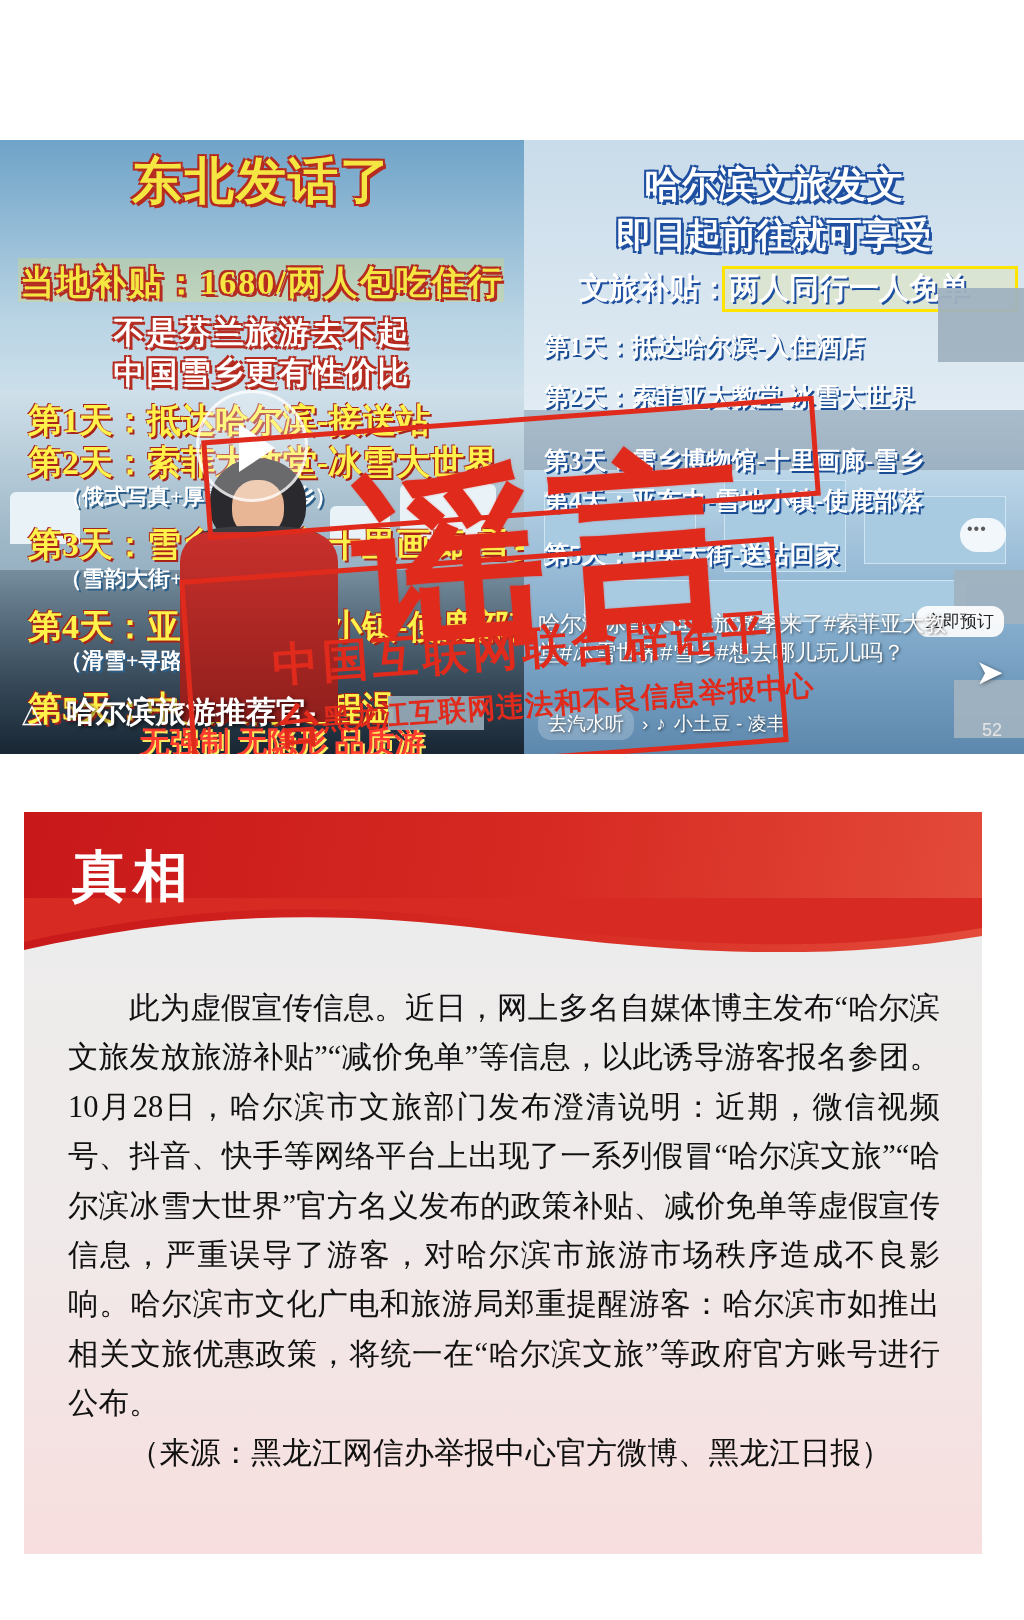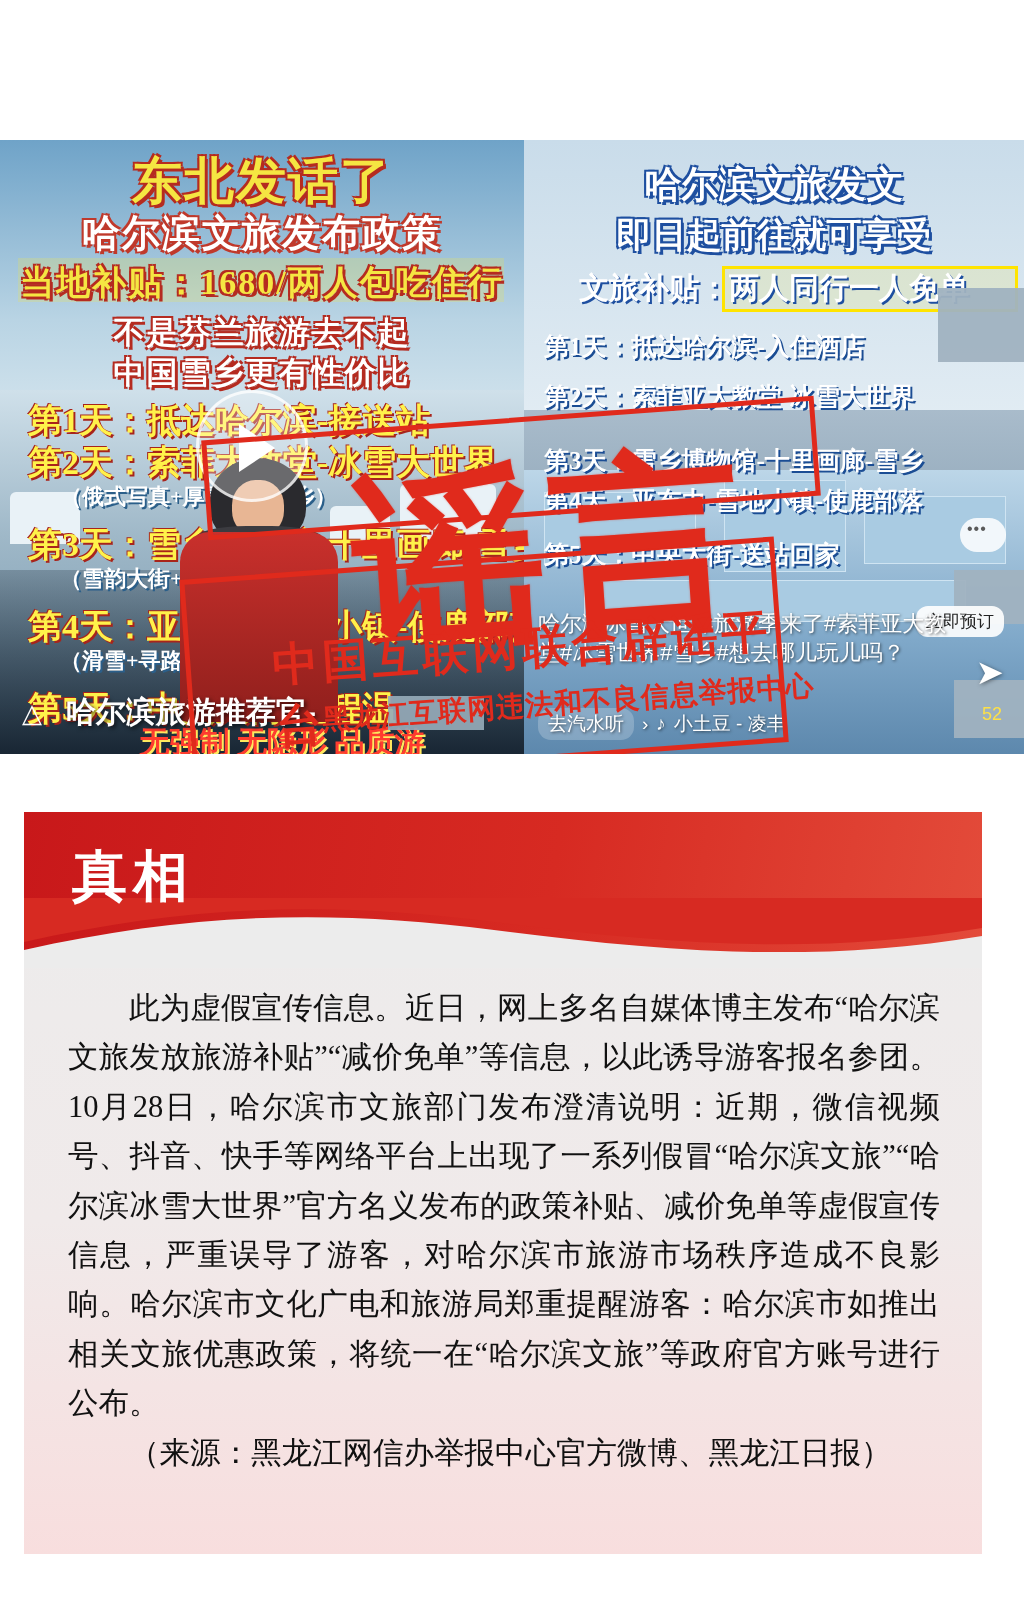--- a/index.html
+++ b/index.html
@@ -177,22 +177,22 @@
     border: 3px solid #ffe400; background: rgba(255,228,0,0.12);
   }
   .rp-line {
     position: absolute; left: 20px; width: 470px;
     font-family: "Liberation Serif", serif; font-weight: bold;
     font-size: 25px; color: #ffffff;
     text-shadow: 2px 2px 0 #1b4d94;
     white-space: nowrap;
   }
   .rp-badge {
-    position: absolute; right: 22px; top: 564px;
-    color: #fde047; font-size: 18px;
+    position: absolute; right: 22px; top: 580px;
+    color: #e5e5e5; font-size: 18px;
   }
   .rp-caption {
     position: absolute; left: 14px; bottom: 86px; width: 430px;
     color: #ffffff; font-size: 22px; line-height: 1.35;
     text-shadow: 1px 1px 3px rgba(0,0,0,0.6);
   }
   .rp-music {
     position: absolute; left: 14px; bottom: 14px;
     display: flex; align-items: center; gap: 8px;
     color: #ffffff; font-size: 19px;
@@ -298,21 +298,20 @@
 
   <div class="panel panel-left">
     <div class="lp-sky"></div>
     <div class="lp-snow"></div>
     <div class="lp-hut" style="left:10px; top:352px; width:70px; height:52px;"></div>
     <div class="lp-hut" style="left:400px; top:344px; width:96px; height:60px;"></div>
     <div class="lp-hut" style="left:330px; top:366px; width:60px; height:40px;"></div>
     <div class="lp-dark"></div>
 
     <div class="lp-title lp-l1">东北发话了</div>
-    <div class="lp-title lp-l2">哈尔滨文旅发布政策</div>
 
     <div class="lp-sub-yellowbar"></div>
     <div class="lp-title lp-l3">
       <span>当地补贴：</span><span>1680</span><span>/两人包吃住行</span>
     </div>
 
     <div class="lp-title lp-l4">不是芬兰旅游去不起</div>
     <div class="lp-title lp-l5">中国雪乡更有性价比</div>
 
     <div class="lp-day" style="top:258px;">

